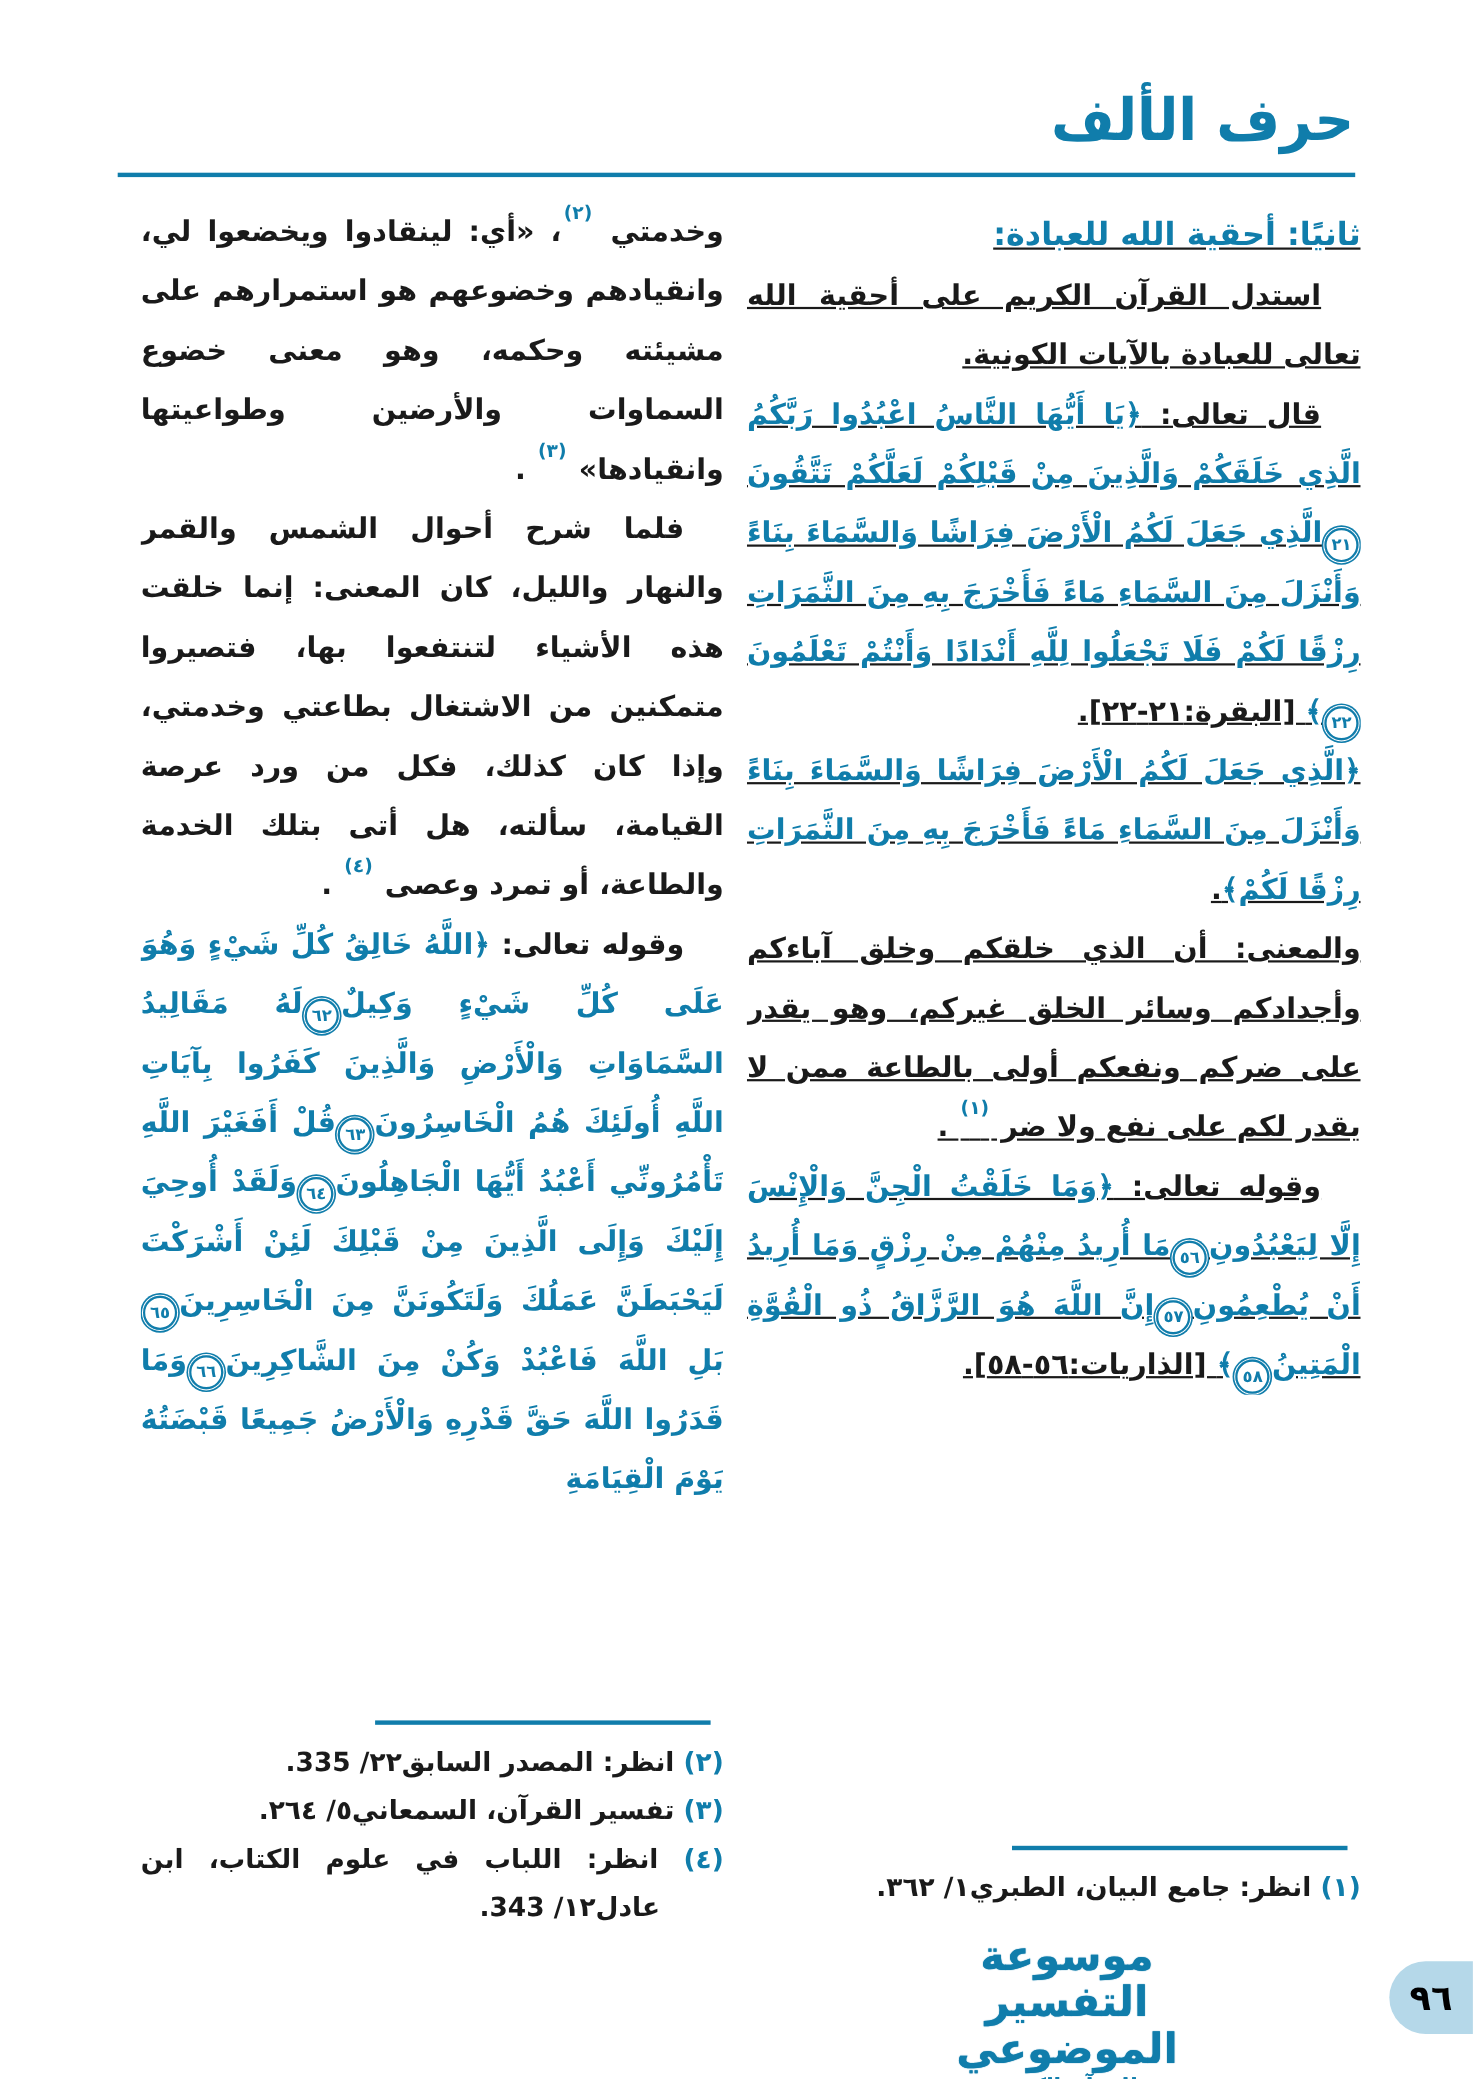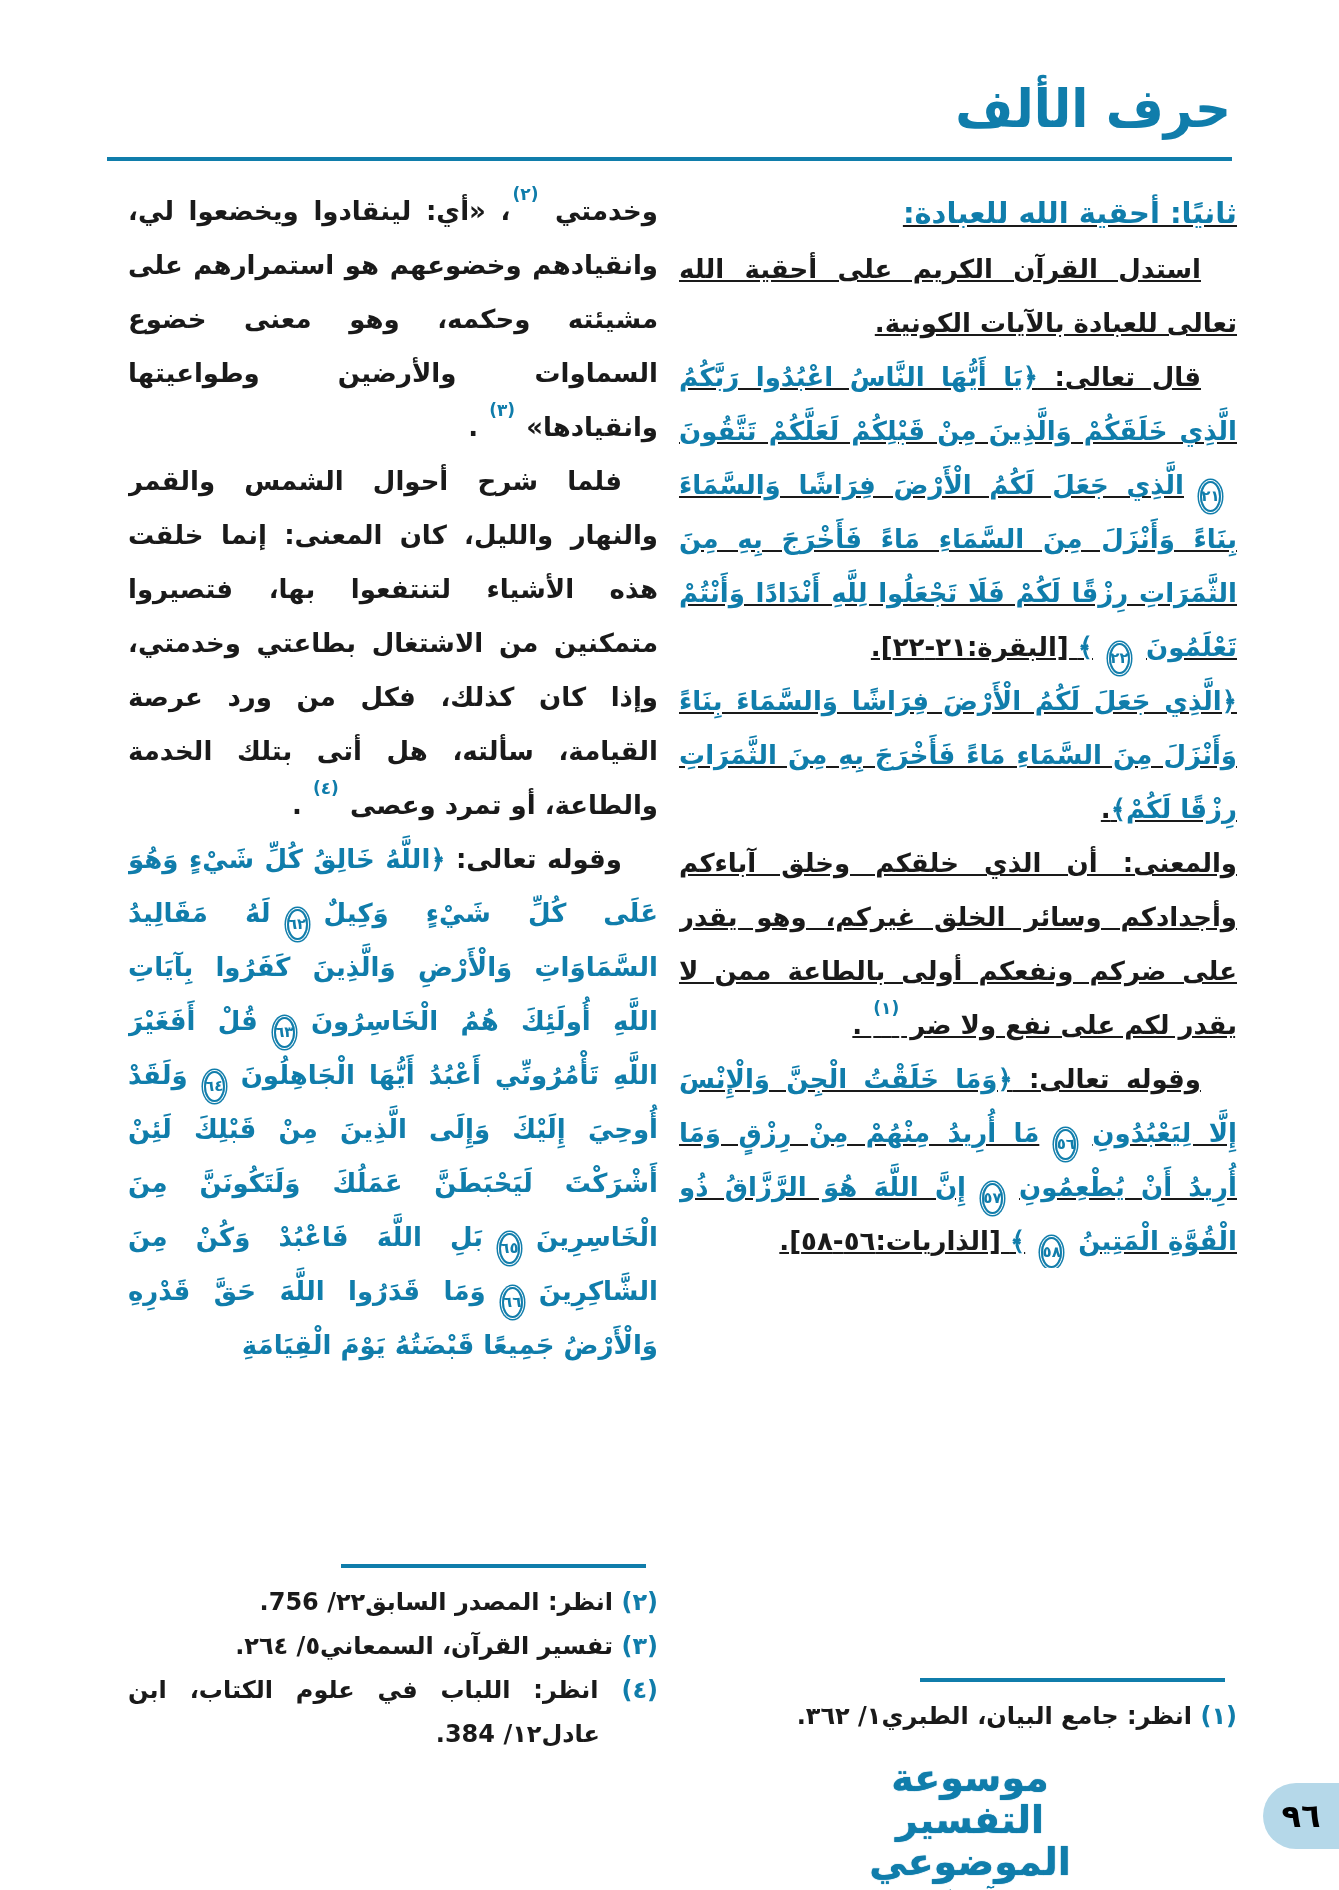--- a/index.html
+++ b/index.html
@@ -27,25 +27,25 @@
   }
   #col-right-body{left:679px;top:184px;width:558px;max-height:1492px;text-decoration:underline;}
   #col-left-body{left:128px;top:184px;width:530px;max-height:1384px;}
   .heading{color:var(--accent);font-size:29px;line-height:58px;font-weight:bold;}
   p.para{margin:0;text-indent:36px;}
   p.para.noindent{text-indent:0;}
   .q{color:var(--accent);margin-top:24px;}
   .t{color:var(--ink);}
   .aya{
     display:inline-flex;align-items:center;justify-content:center;
-    width:21px;height:31px;border-radius:50%;
+    width:31px;height:31px;border-radius:50%;
     border:2px solid var(--accent);
     box-shadow:0 0 0 1px #ffffff,0 0 0 2.5px var(--accent);
     color:var(--accent);font-size:15px;line-height:1;
-    margin:0 16px;vertical-align:-7px;text-indent:0;
+    margin:0 2px;vertical-align:-7px;text-indent:0;
   }
   sup.fnref{
     color:var(--accent);font-size:17px;font-weight:bold;
     vertical-align:20px;line-height:0;margin:0 2px;
   }
   .col-fns{position:absolute;direction:rtl;text-align:justify;}
   #col-right-fns{left:679px;top:1678px;width:558px;}
   #col-left-fns{left:128px;top:1564px;width:530px;}
   .fn-sep{height:4px;background:var(--accent);width:305px;margin:0 12px 12px auto;}
   .footnote{
@@ -85,23 +85,23 @@
     <p class="para"><span class="t">فلما شرح أحوال الشمس والقمر والنهار والليل، كان المعنى: إنما خلقت هذه الأشياء لتنتفعوا بها، فتصيروا متمكنين من الاشتغال بطاعتي وخدمتي، وإذا كان كذلك، فكل من ورد عرصة القيامة، سألته، هل أتى بتلك الخدمة والطاعة، أو تمرد وعصى </span><sup class="fnref">(٤)</sup><span class="t"> .</span></p>
     <p class="para"><span class="t">وقوله تعالى: </span><span class="q">﴿اللَّهُ خَالِقُ كُلِّ شَيْءٍ وَهُوَ عَلَى كُلِّ شَيْءٍ وَكِيلٌ</span><span class="aya">٦٢</span><span class="q">لَهُ مَقَالِيدُ السَّمَاوَاتِ وَالْأَرْضِ وَالَّذِينَ كَفَرُوا بِآيَاتِ اللَّهِ أُولَئِكَ هُمُ الْخَاسِرُونَ</span><span class="aya">٦٣</span><span class="q">قُلْ أَفَغَيْرَ اللَّهِ تَأْمُرُونِّي أَعْبُدُ أَيُّهَا الْجَاهِلُونَ</span><span class="aya">٦٤</span><span class="q">وَلَقَدْ أُوحِيَ إِلَيْكَ وَإِلَى الَّذِينَ مِنْ قَبْلِكَ لَئِنْ أَشْرَكْتَ لَيَحْبَطَنَّ عَمَلُكَ وَلَتَكُونَنَّ مِنَ الْخَاسِرِينَ</span><span class="aya">٦٥</span><span class="q">بَلِ اللَّهَ فَاعْبُدْ وَكُنْ مِنَ الشَّاكِرِينَ</span><span class="aya">٦٦</span><span class="q">وَمَا قَدَرُوا اللَّهَ حَقَّ قَدْرِهِ وَالْأَرْضُ جَمِيعًا قَبْضَتُهُ يَوْمَ الْقِيَامَةِ</span></p>
   </section>
 
 <div class="col-fns" id="col-right-fns">
     <div class="fn-sep"></div>
     <div class="footnote"><span class="fn-marker">(١)</span><span class="fn-text"> انظر: جامع البيان، الطبري١/ ٣٦٢.</span></div>
   </div>
 <div class="col-fns" id="col-left-fns">
     <div class="fn-sep"></div>
-    <div class="footnote"><span class="fn-marker">(٢)</span><span class="fn-text"> انظر: المصدر السابق٢٢/ 756.</span></div>
+    <div class="footnote"><span class="fn-marker">(٢)</span><span class="fn-text"> انظر: المصدر السابق٢٢/ 335.</span></div>
     <div class="footnote"><span class="fn-marker">(٣)</span><span class="fn-text"> تفسير القرآن، السمعاني٥/ ٢٦٤.</span></div>
-    <div class="footnote"><span class="fn-marker">(٤)</span><span class="fn-text"> انظر: اللباب في علوم الكتاب، ابن عادل١٢/ 384.</span></div>
+    <div class="footnote"><span class="fn-marker">(٤)</span><span class="fn-text"> انظر: اللباب في علوم الكتاب، ابن عادل١٢/ 343.</span></div>
   </div>
 
 <div class="logo">
   <div class="logo-line1">موسوعة التفسير الموضوعي</div>
   <div class="logo-line2">للقرآن الكريم</div>
 </div>
 
 <div class="page-badge">
   <span>٩٦</span>
 </div>

